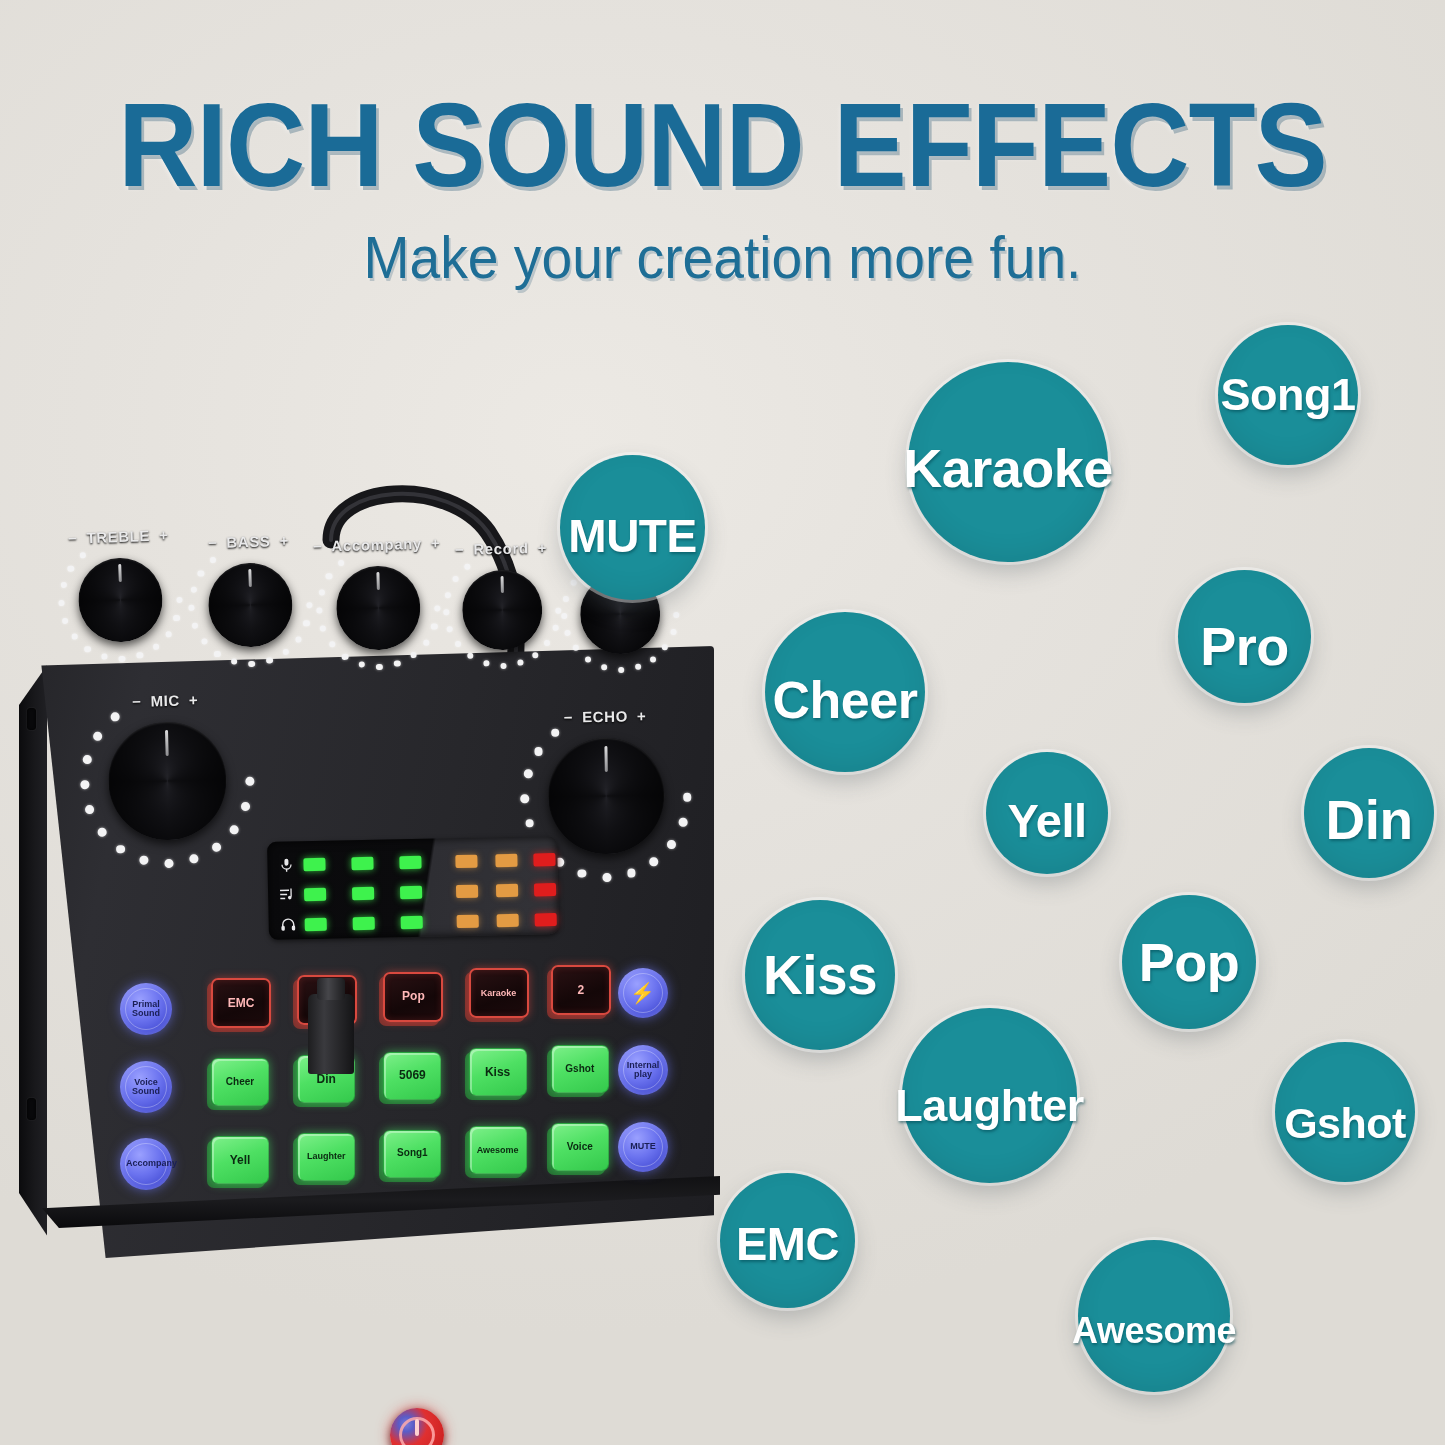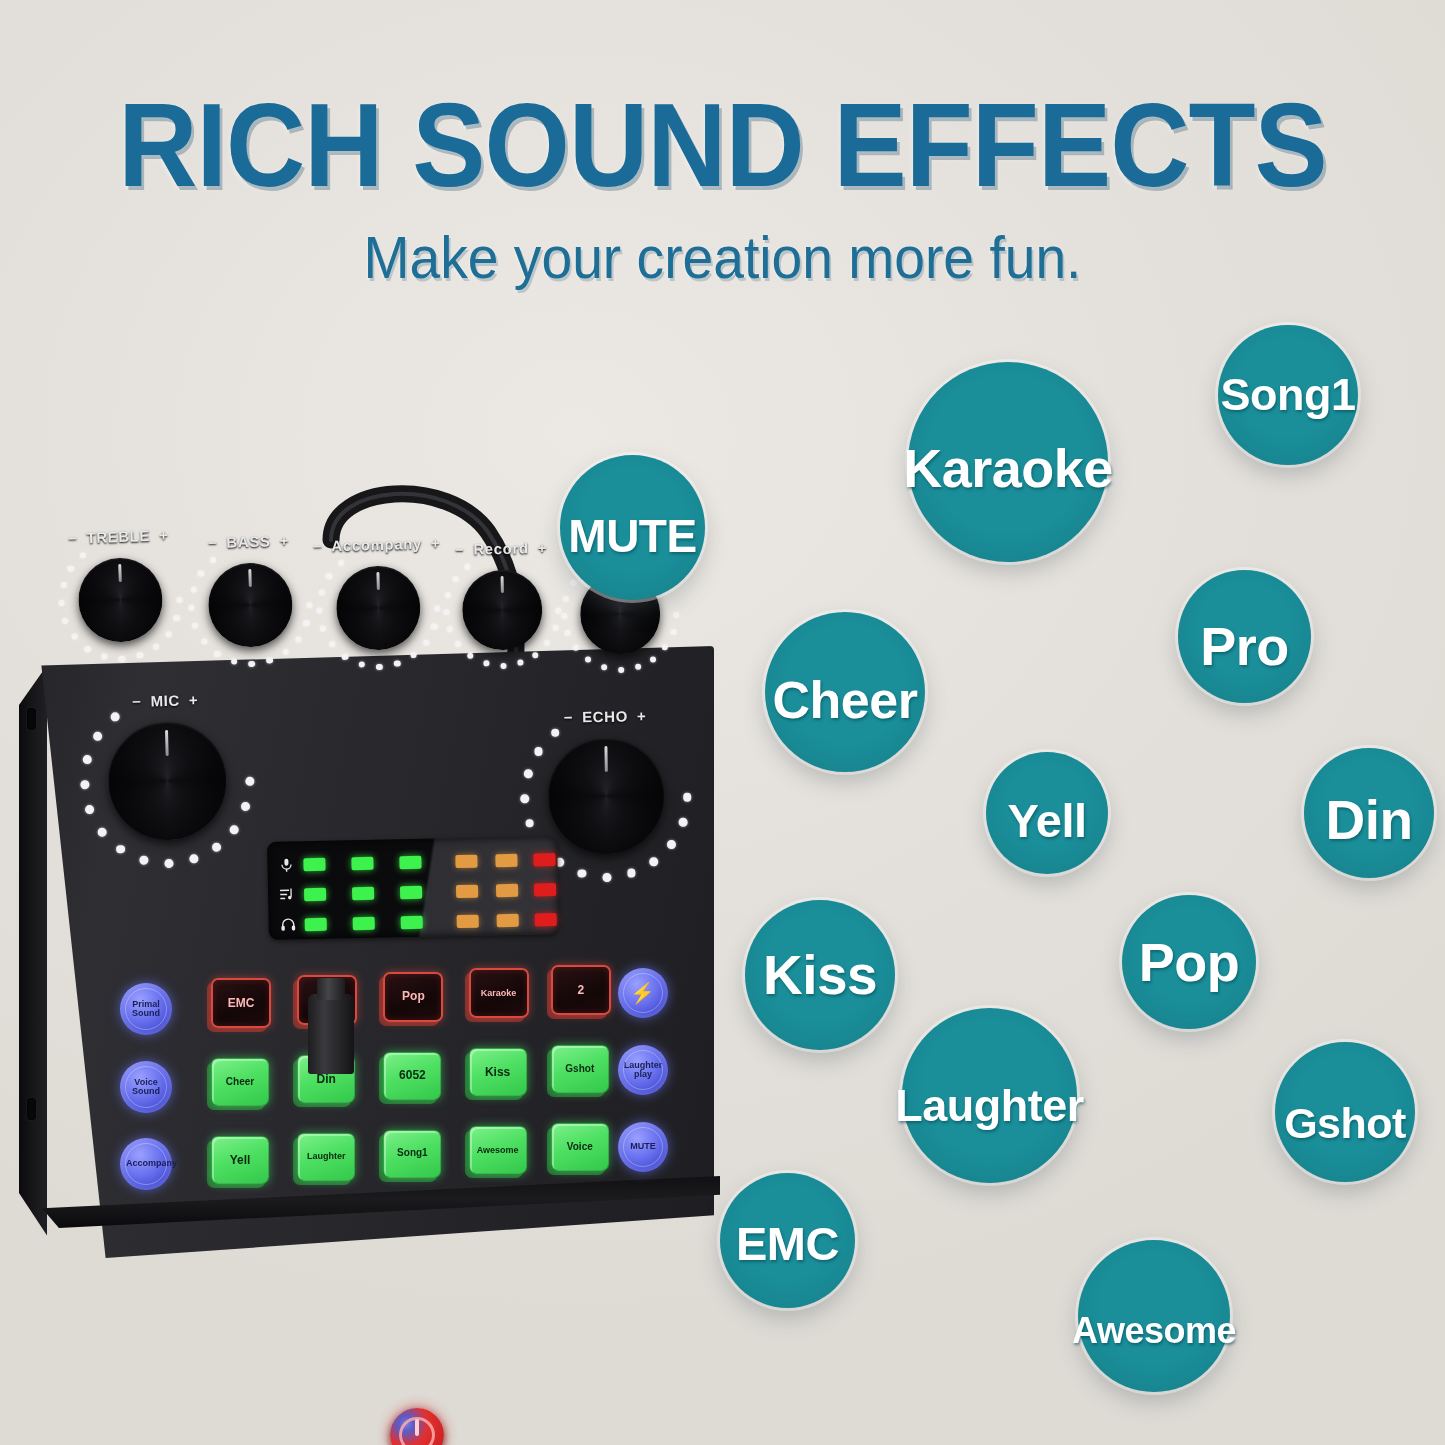--- a/index.html
+++ b/index.html
@@ -391,21 +391,21 @@
         <div class="rbtn" style="left: 102px; top: 591px; width: 52px; height: 52px;">
           <span style="width: 40px;">Voice Sound</span>
         </div>
         <div class="rbtn" style="left: 102px; top: 668px; width: 52px; height: 52px;">
           <span style="width: 40px;">Accompany</span>
         </div>
         <div class="rbtn" style="left: 600px; top: 498px; width: 50px; height: 50px;">
           <span style="width: 40px; font-size: 20px;">⚡</span>
         </div>
         <div class="rbtn" style="left: 600px; top: 575px; width: 50px; height: 50px;">
-          <span style="width: 40px;">Laughter play</span>
+          <span style="width: 40px;">Internal play</span>
         </div>
         <div class="rbtn" style="left: 600px; top: 652px; width: 50px; height: 50px;">
           <span style="width: 40px;">MUTE</span>
         </div>
         <div class="btn red" style="left: 193px; top: 508px; width: 56px; height: 46px; font-size: 12px;">
           <span>EMC</span>
         </div>
         <div class="btn red" style="left: 279.2px; top: 504.8px; width: 56px; height: 46px; font-size: 12px;">
           <span>Pro</span>
         </div>
@@ -418,21 +418,21 @@
         <div class="btn red" style="left: 532.8px; top: 495.2px; width: 56px; height: 46px; font-size: 12px;">
           <span>὎2</span>
         </div>
         <div class="btn green" style="left: 193px; top: 588px; width: 56px; height: 46px; font-size: 10px;">
           <span>Cheer</span>
         </div>
         <div class="btn green" style="left: 279.2px; top: 584.8px; width: 56px; height: 46px; font-size: 12px;">
           <span>Din</span>
         </div>
         <div class="btn green" style="left: 365.4px; top: 581.6px; width: 56px; height: 46px; font-size: 12px;">
-          <span>6052</span>
+          <span>5069</span>
         </div>
         <div class="btn green" style="left: 450.6px; top: 578.4px; width: 56px; height: 46px; font-size: 12px;">
           <span>Kiss</span>
         </div>
         <div class="btn green" style="left: 532.8px; top: 575.2px; width: 56px; height: 46px; font-size: 10px;">
           <span>Gshot</span>
         </div>
         <div class="btn green" style="left: 193px; top: 666px; width: 56px; height: 46px; font-size: 12px;">
           <span>Yell</span>
         </div>

